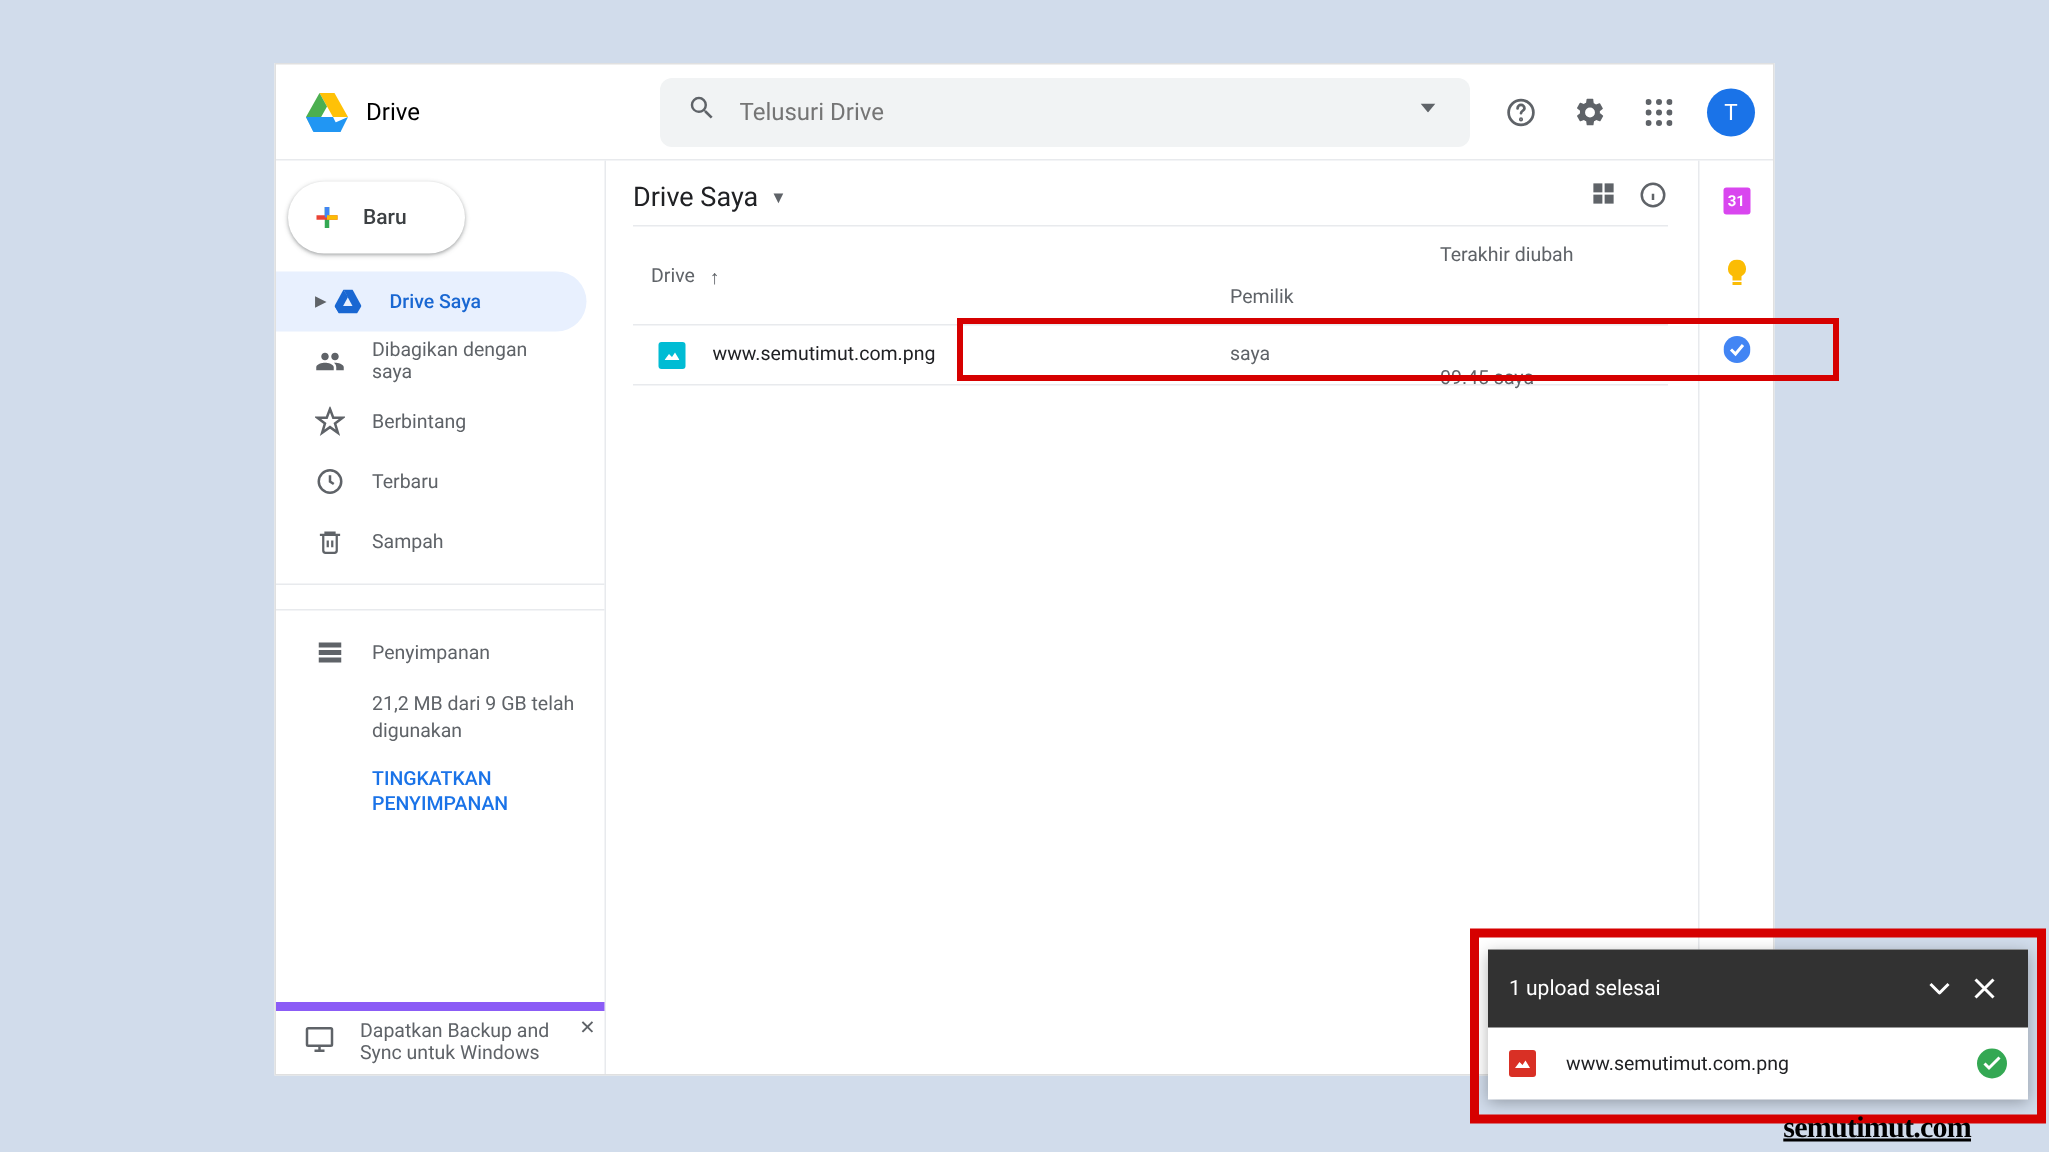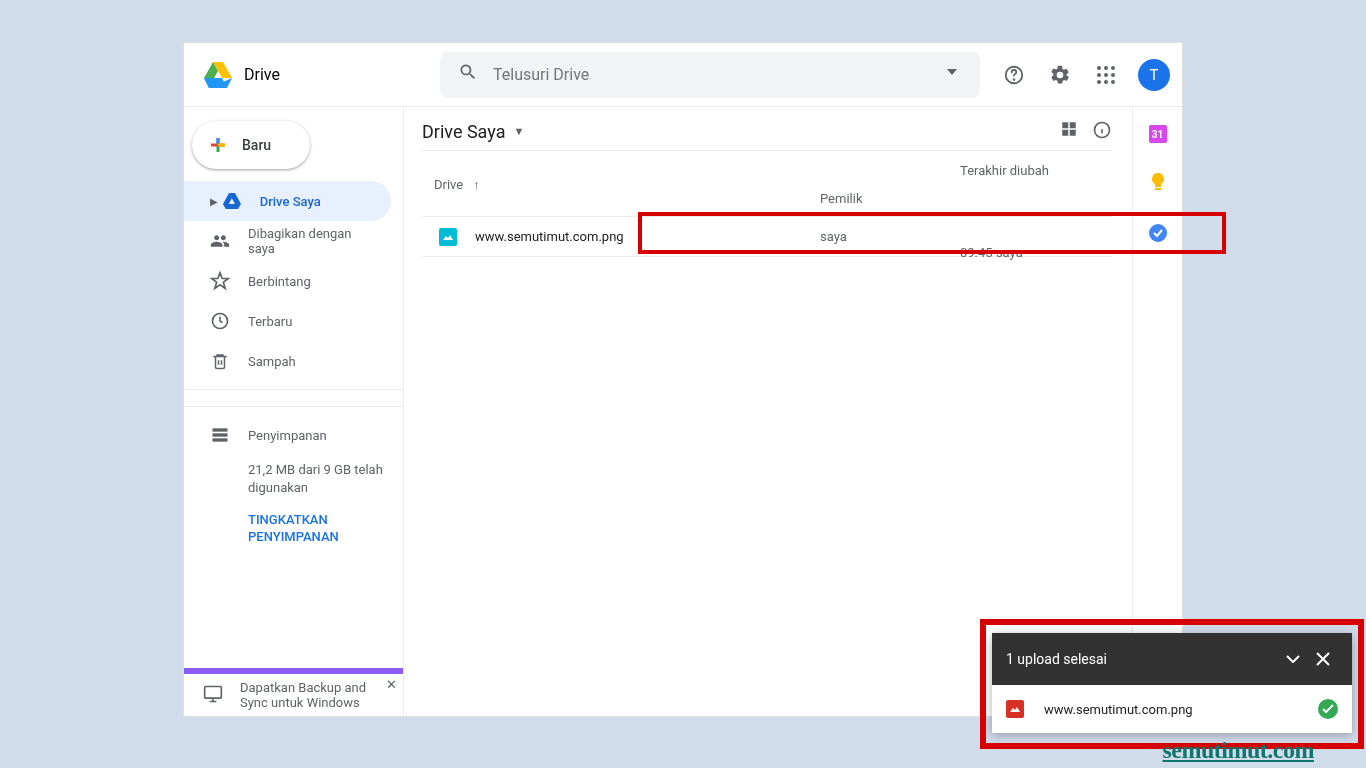--- a/index.html
+++ b/index.html
@@ -57,21 +57,21 @@
 
 .upload-toast { position: absolute; left: 808px; top: 590px; width: 360px; background: #fff; box-shadow: 0 2px 10px rgba(0,0,0,.3); }
 .toast-header { height: 52px; background: #323232; color: #fff; display: flex; align-items: center; padding: 0 14px; font-size: 14px; }
 .toast-header .toast-title { flex: 1; }
 .toast-body { display: flex; align-items: center; height: 48px; padding: 0 14px; font-size: 13px; color: #5f6368; }
 .toast-body .img-icon { width: 18px; height: 18px; background: #d93025; margin-right: 20px; border-radius: 2px; display: flex; align-items: center; justify-content: center; }
 .toast-body .fname { flex: 1; color: #202124; }
 .check-circle { width: 20px; height: 20px; border-radius: 50%; background: #34a853; display: flex; align-items: center; justify-content: center; color: #fff; }
 .red-box-2 { position: absolute; left: 796px; top: 576px; width: 384px; height: 130px; border: 6px solid #d60000; pointer-events: none; }
 
-.watermark { position: absolute; right: 52px; bottom: 4px; font-size: 24px; font-weight: bold; color: #0f766e; text-decoration: underline; letter-spacing: -0.5px; font-family: Georgia, serif; }
+.watermark { position: absolute; right: 52px; bottom: 4px; font-size: 20px; font-weight: bold; color: #000000; text-decoration: underline; letter-spacing: -0.5px; font-family: Georgia, serif; }
 </style>
 </head>
 <body>
 
 <div class="app-window">
   <div class="header">
     <div class="logo-area">
       <div class="drive-logo">
         <svg width="28" height="26" viewBox="0 0 28 26">
             <polygon points="9,0 19,0 28,16 18,16" fill="#ffc107"></polygon>

